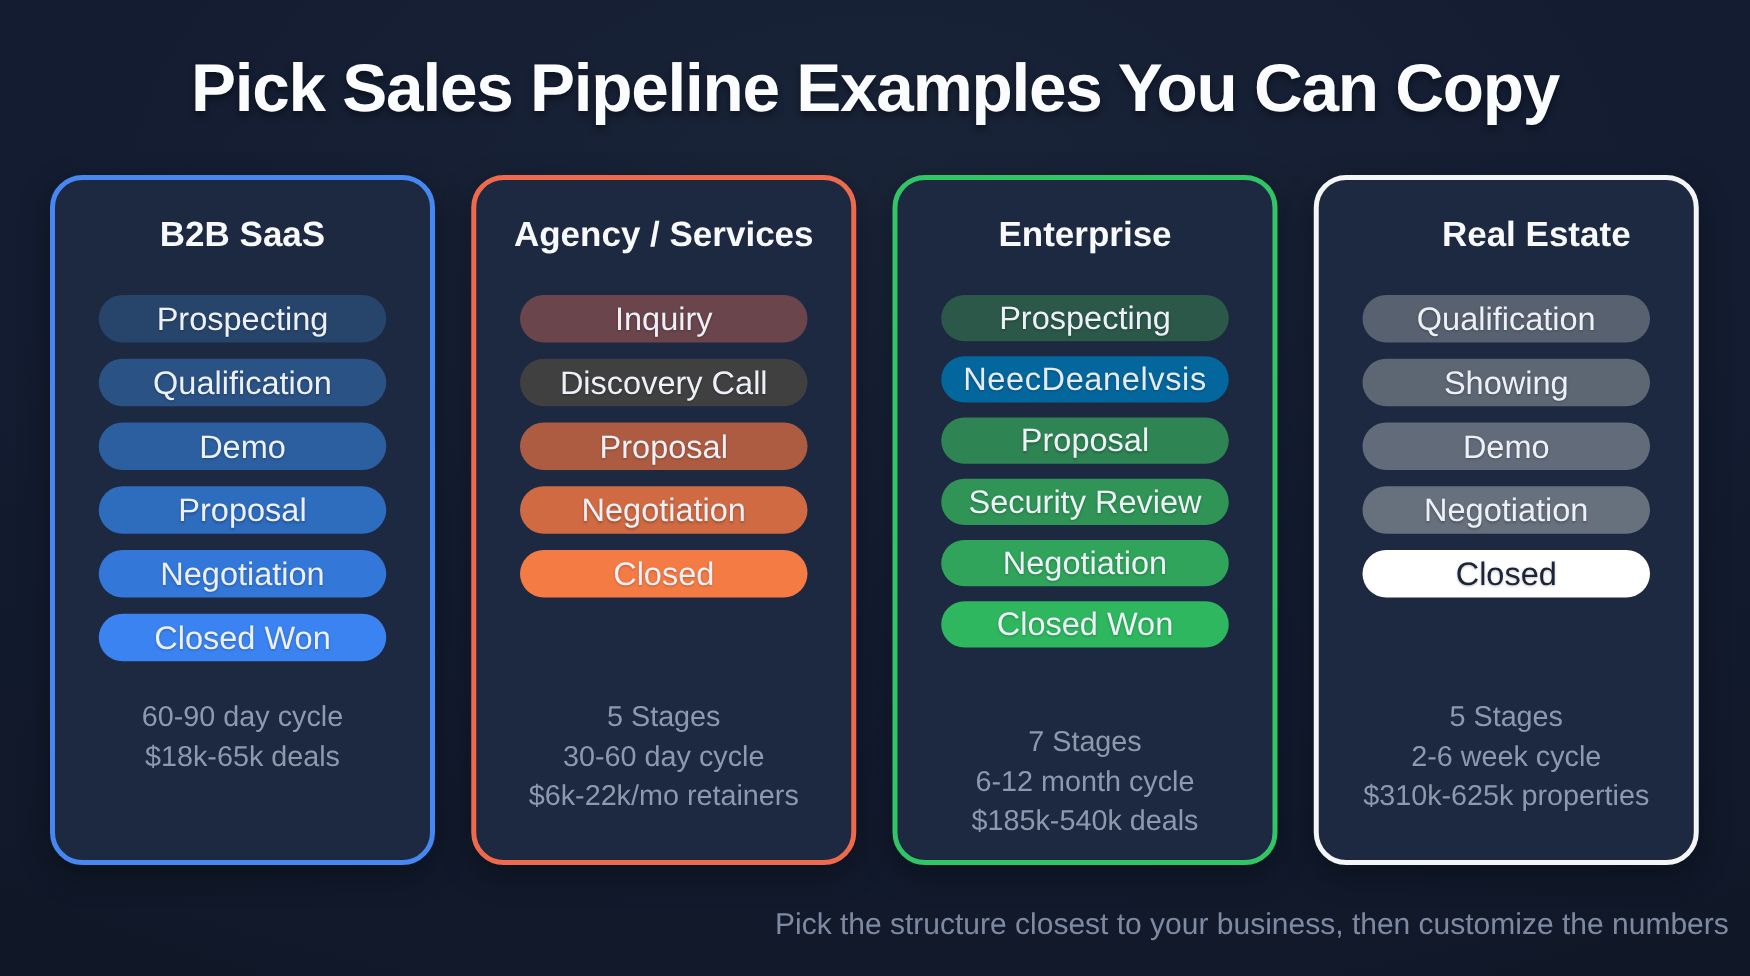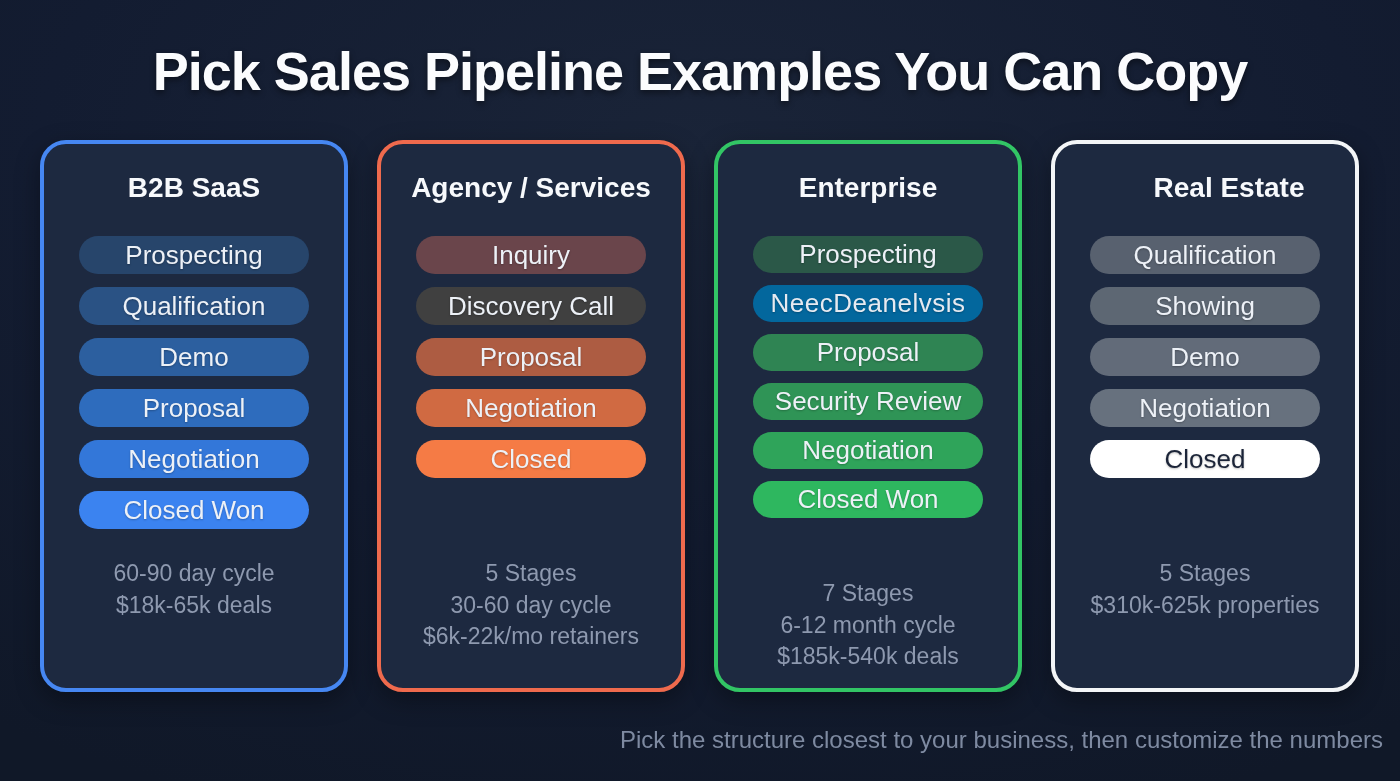--- a/index.html
+++ b/index.html
@@ -144,19 +144,20 @@
     <h2 class="card-title">Real Estate</h2>
     <div class="pills">
       <div class="pill" style="background: rgb(88, 97, 111);">Qualification</div>
       <div class="pill" style="background: rgb(93, 103, 115);">Showing</div>
       <div class="pill" style="background: rgb(98, 107, 121);">Demo</div>
       <div class="pill" style="background: rgb(103, 113, 126);">Negotiation</div>
       <div class="pill" style="background: rgb(255, 255, 255); color: rgb(27, 36, 56);">Closed</div>
     </div>
     <div class="stats">
       <div>5 Stages</div>
+      <div>2-6 week cycle</div>
       <div>$310k-625k properties</div>
     </div>
   </article>
 
 </div>
 
 <p class="page-footer">Pick the structure closest to your business, then customize the numbers</p>
 
 </body></html>

